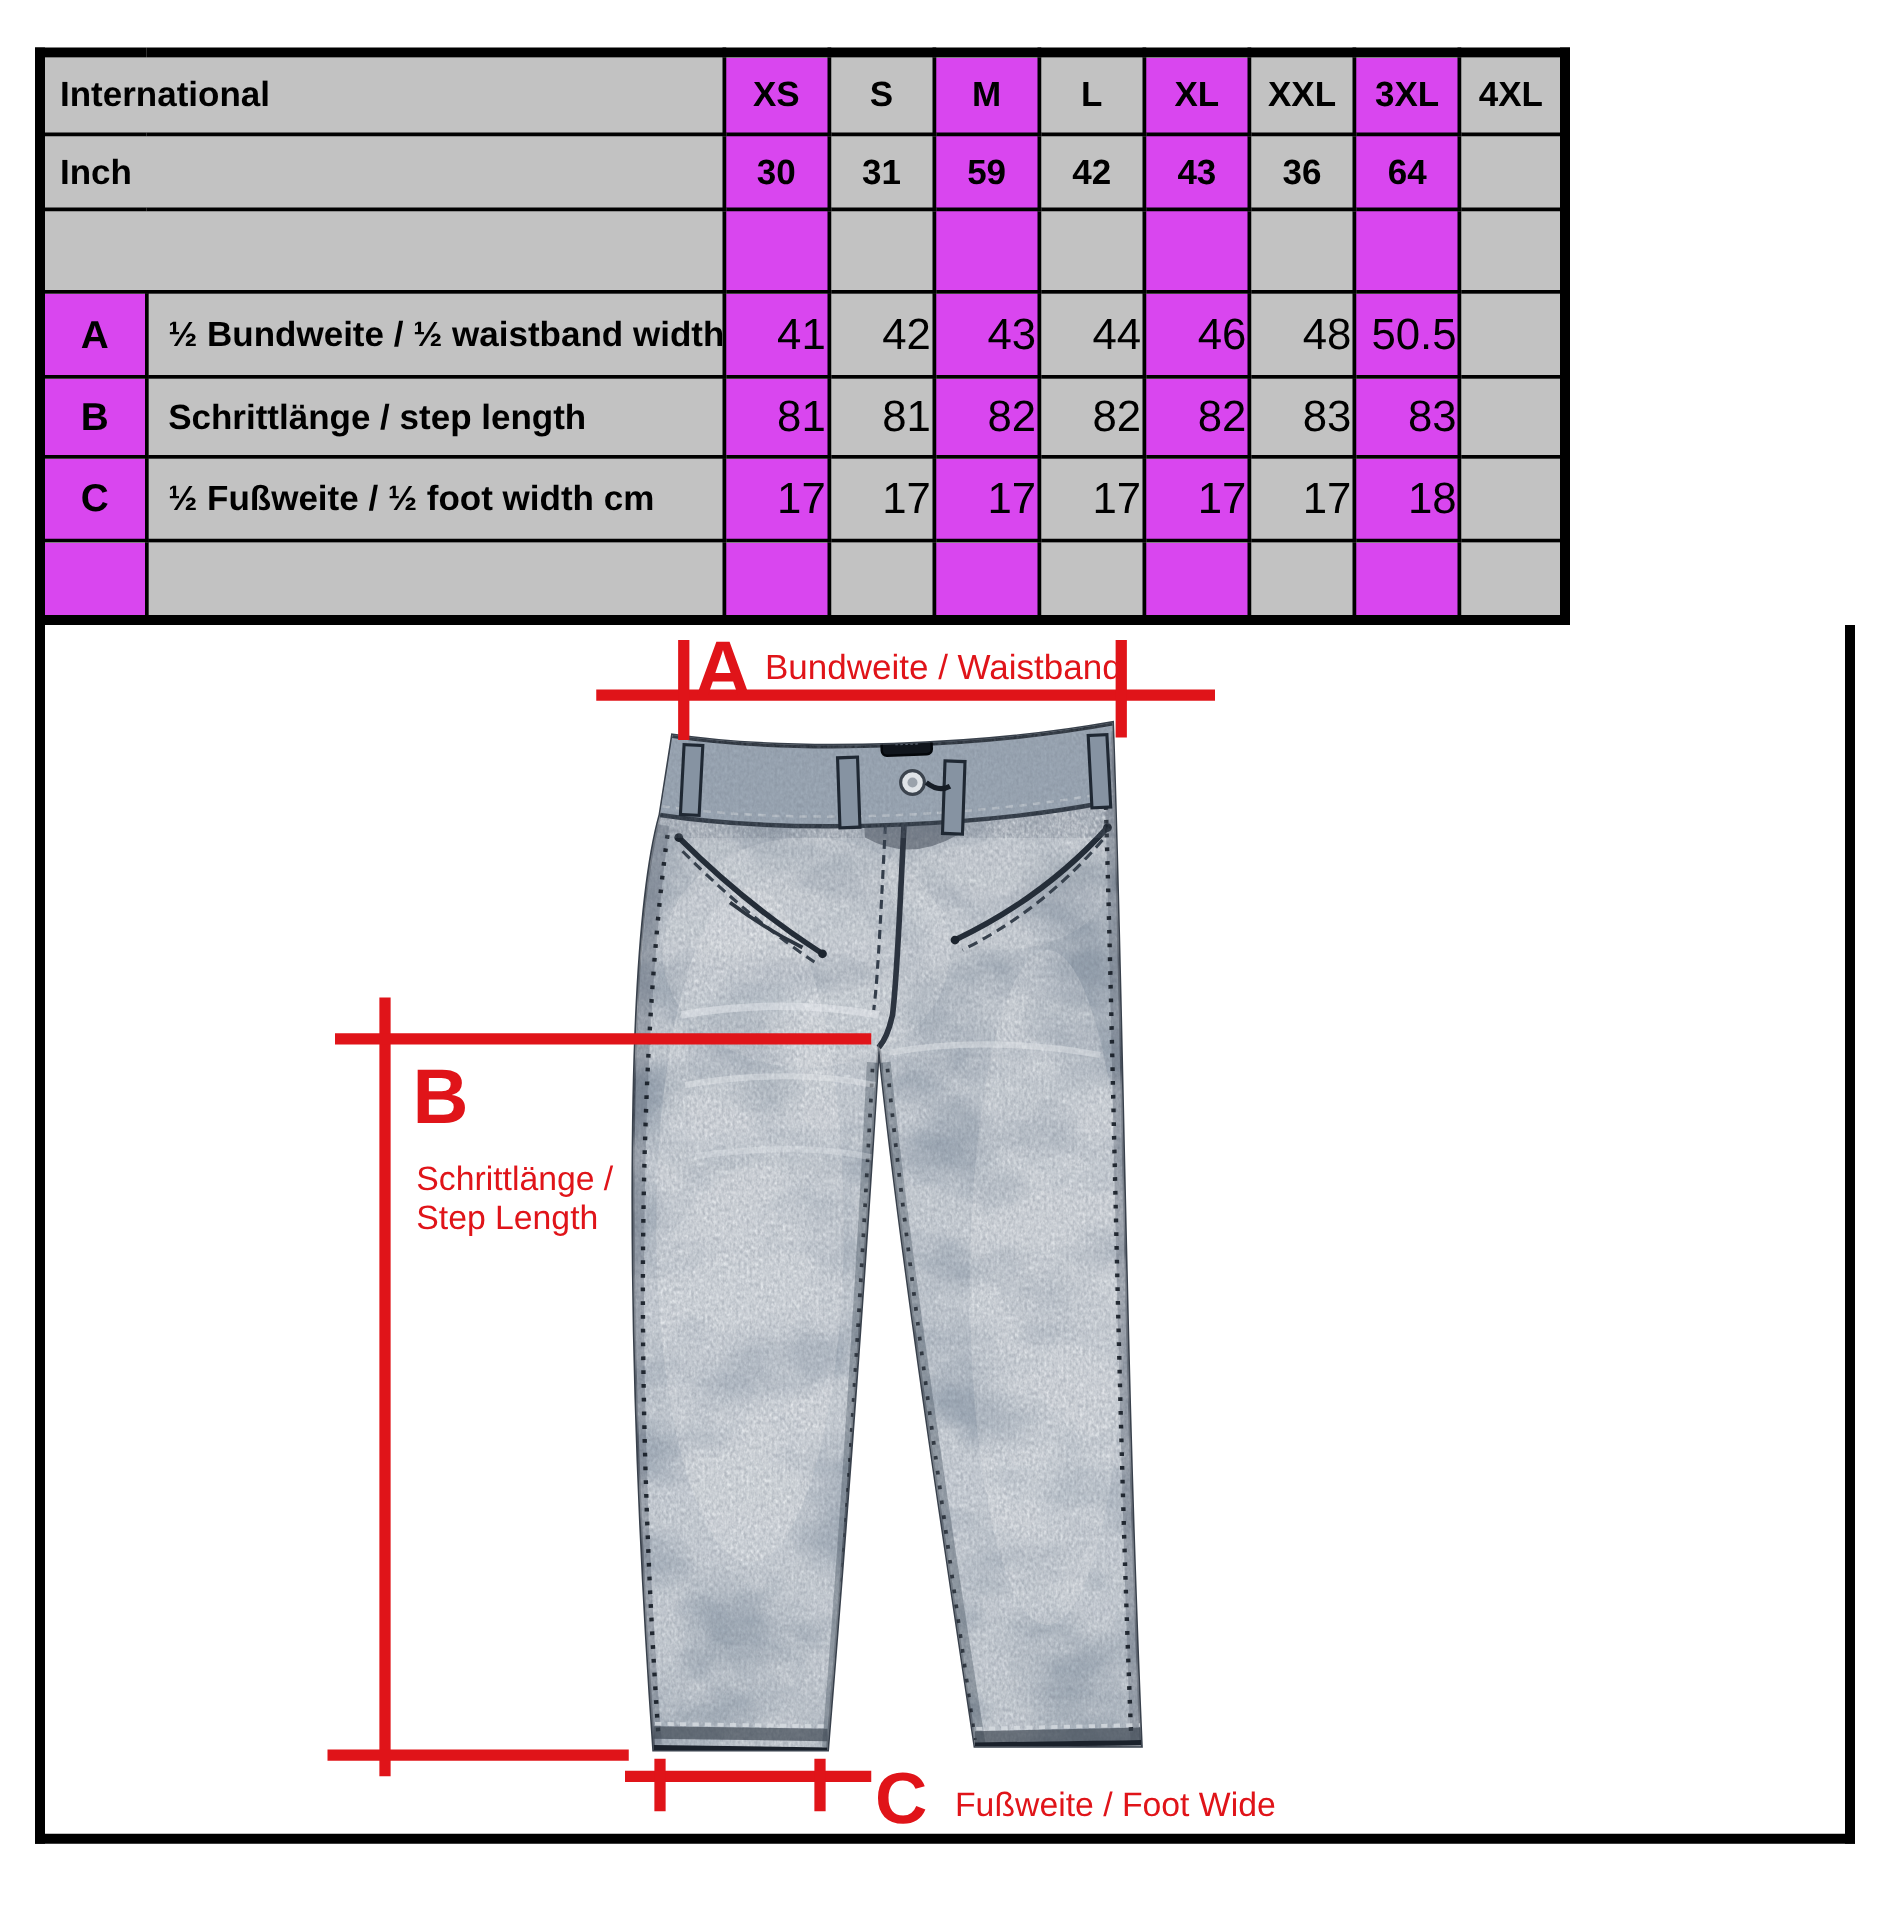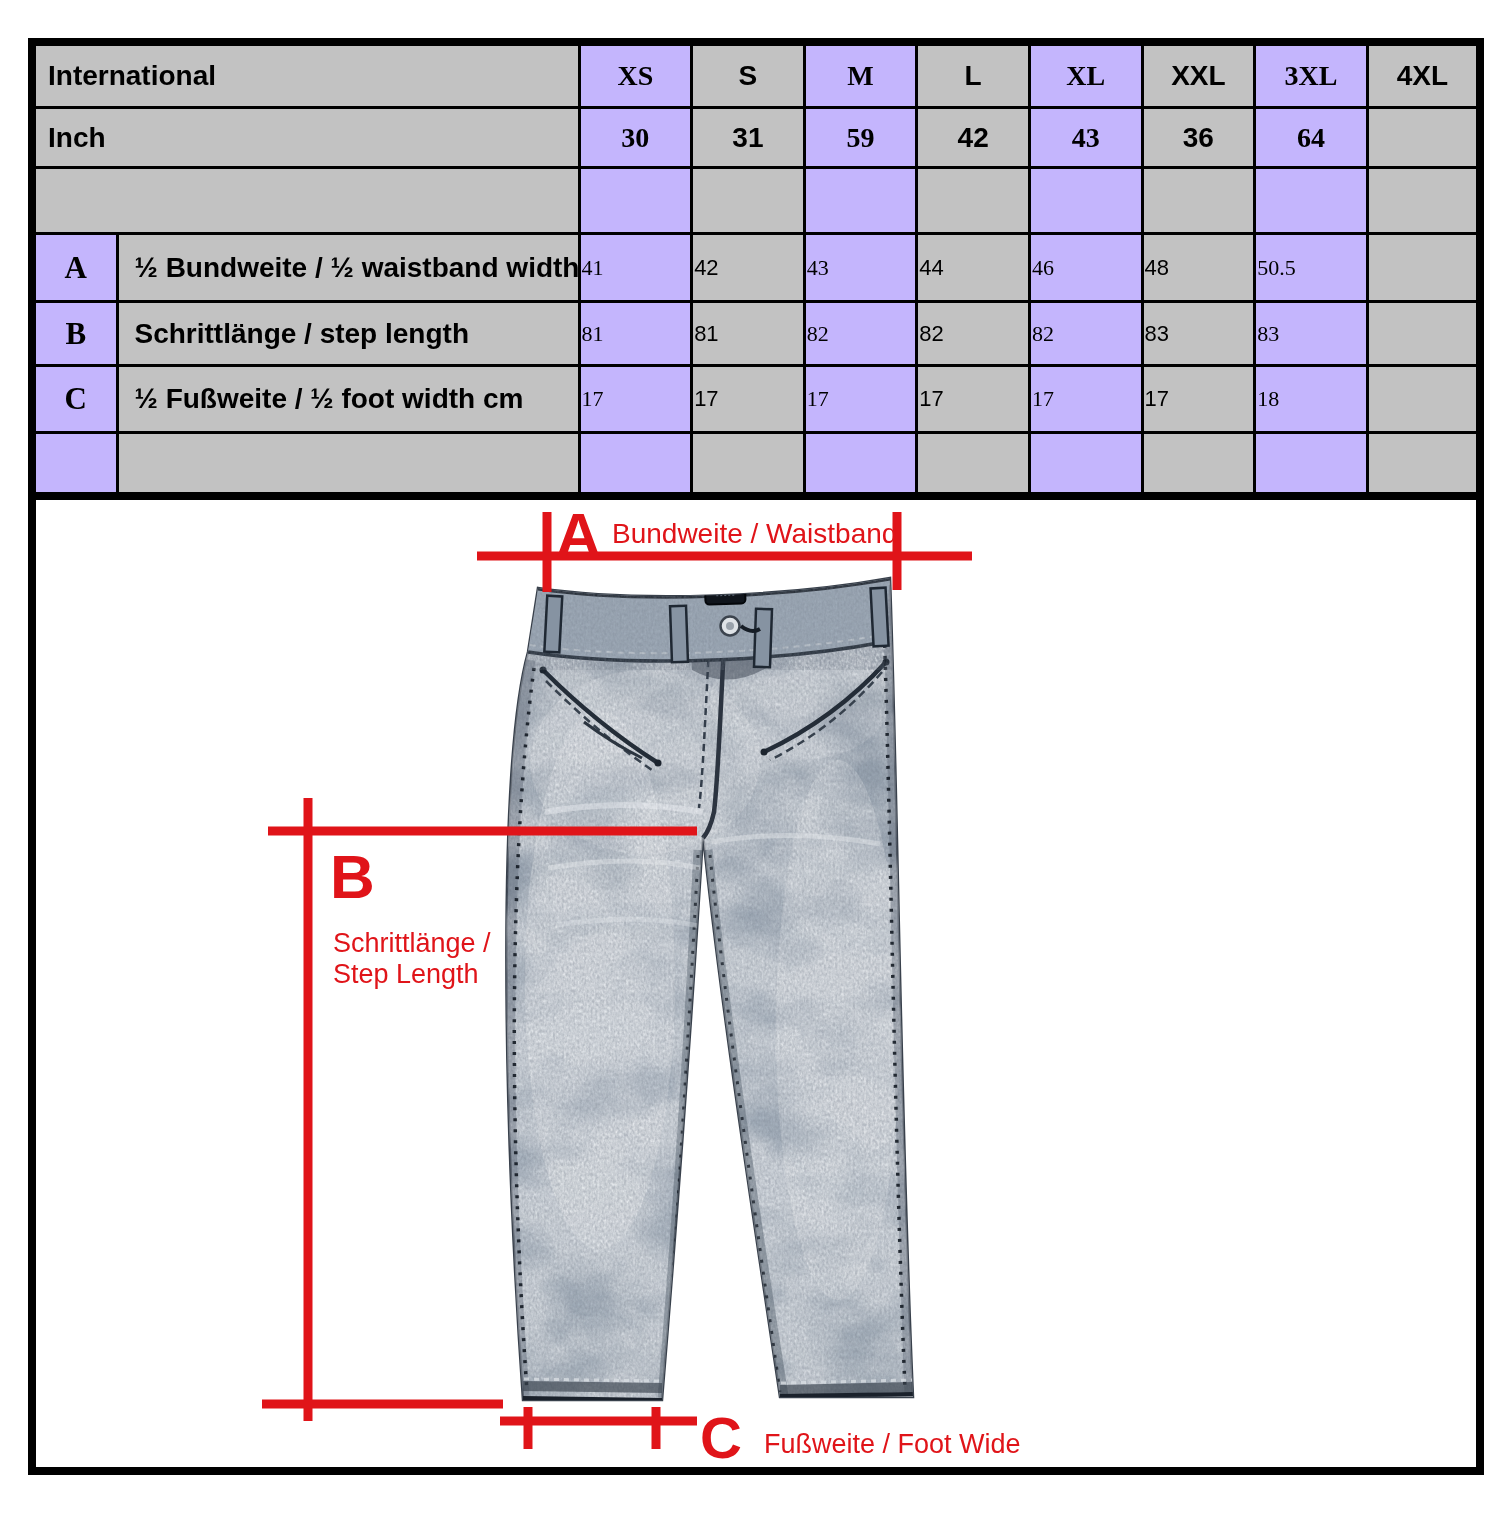--- a/index.html
+++ b/index.html
@@ -2,33 +2,33 @@
 <html><head>
 <meta charset="utf-8">
 <style>
   html,body{margin:0;padding:0;}
   body{
     width:1512px;height:1538px;position:relative;background:#fff;
     font-family:"Liberation Sans",sans-serif;color:#000;
   }
   
   table.size-table{
-    position:absolute;left:28px;top:38px;width:1456px;height:462px;
+    position:absolute;left:28px;top:38px;width:1228px;height:462px;
     border-collapse:collapse;table-layout:fixed;box-sizing:border-box;
     border:8px solid #000;
   }
   .size-table td{
     border:3px solid #000;box-sizing:border-box;overflow:hidden;
     white-space:nowrap;vertical-align:middle;
   }
   .g{background:#c2c2c2;}
-  .w{background:#c4b5fd;font-family:Liberation Serif, serif;}
+  .w{background:#d946ef;}
   .lbl{font-weight:bold;font-size:28px;text-align:left;padding-left:12px;}
   .hdr{font-weight:bold;font-size:28px;text-align:center;}
-  .val{font-weight:normal;font-size:22px;text-align:left;}
+  .val{font-weight:normal;font-size:35px;text-align:right;}
   .letter{font-weight:bold;font-size:31px;text-align:center;}
   .desc{font-weight:bold;font-size:28px;text-align:left;padding-left:16px;}
   .unit{margin-left:40px;}
   tr.r1{height:57px;} tr.r2{height:52px;} tr.r3{height:57px;} tr.r4{height:54px;}
   tr.r5{height:59px;} tr.r6{height:55px;} tr.r7{height:58px;} tr.r8{height:55px;}
   
   .diagram{
     position:absolute;left:28px;top:500px;width:1456px;height:975px;
     box-sizing:border-box;border:8px solid #000;border-top:none;background:#fff;
   }

